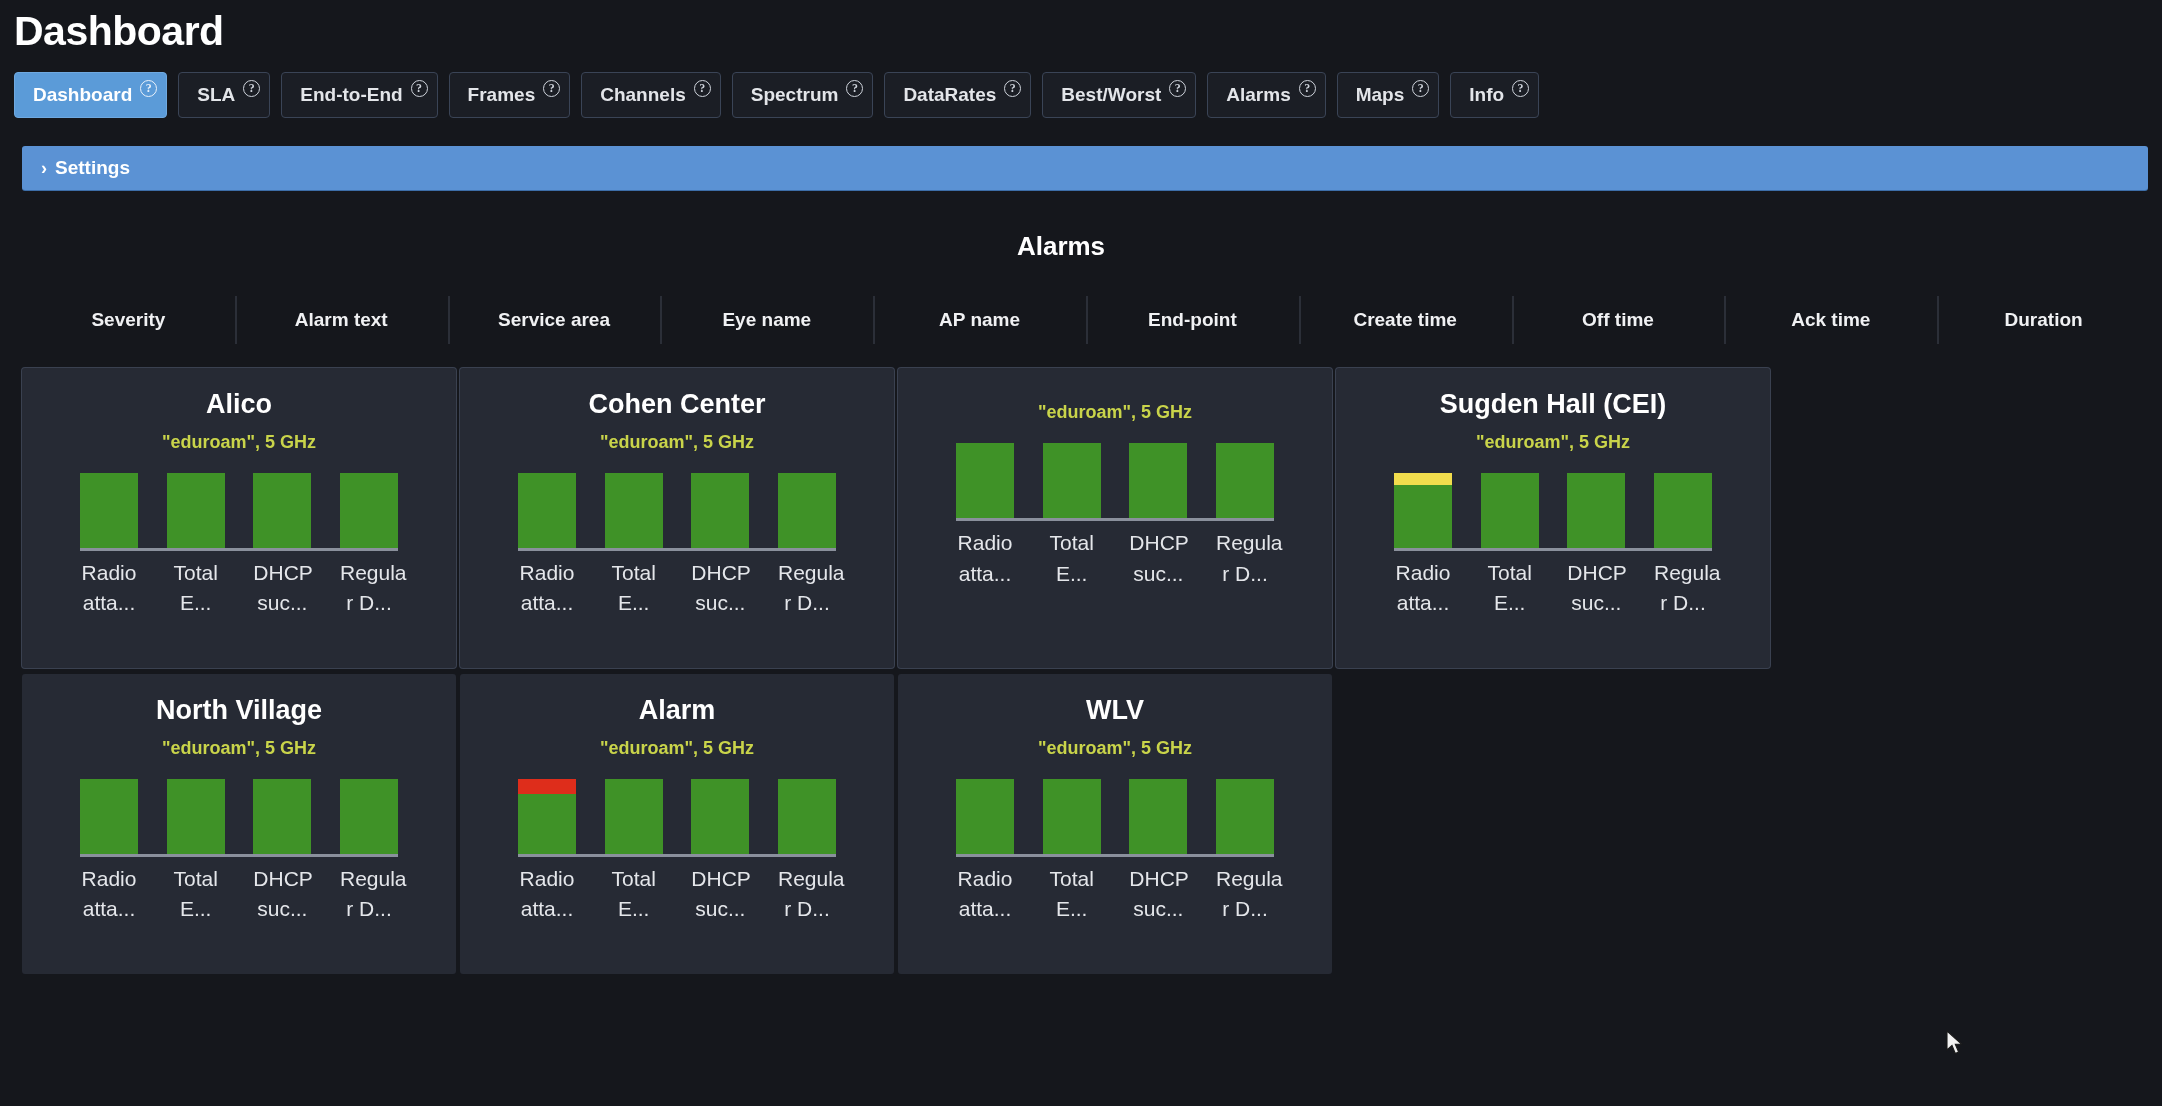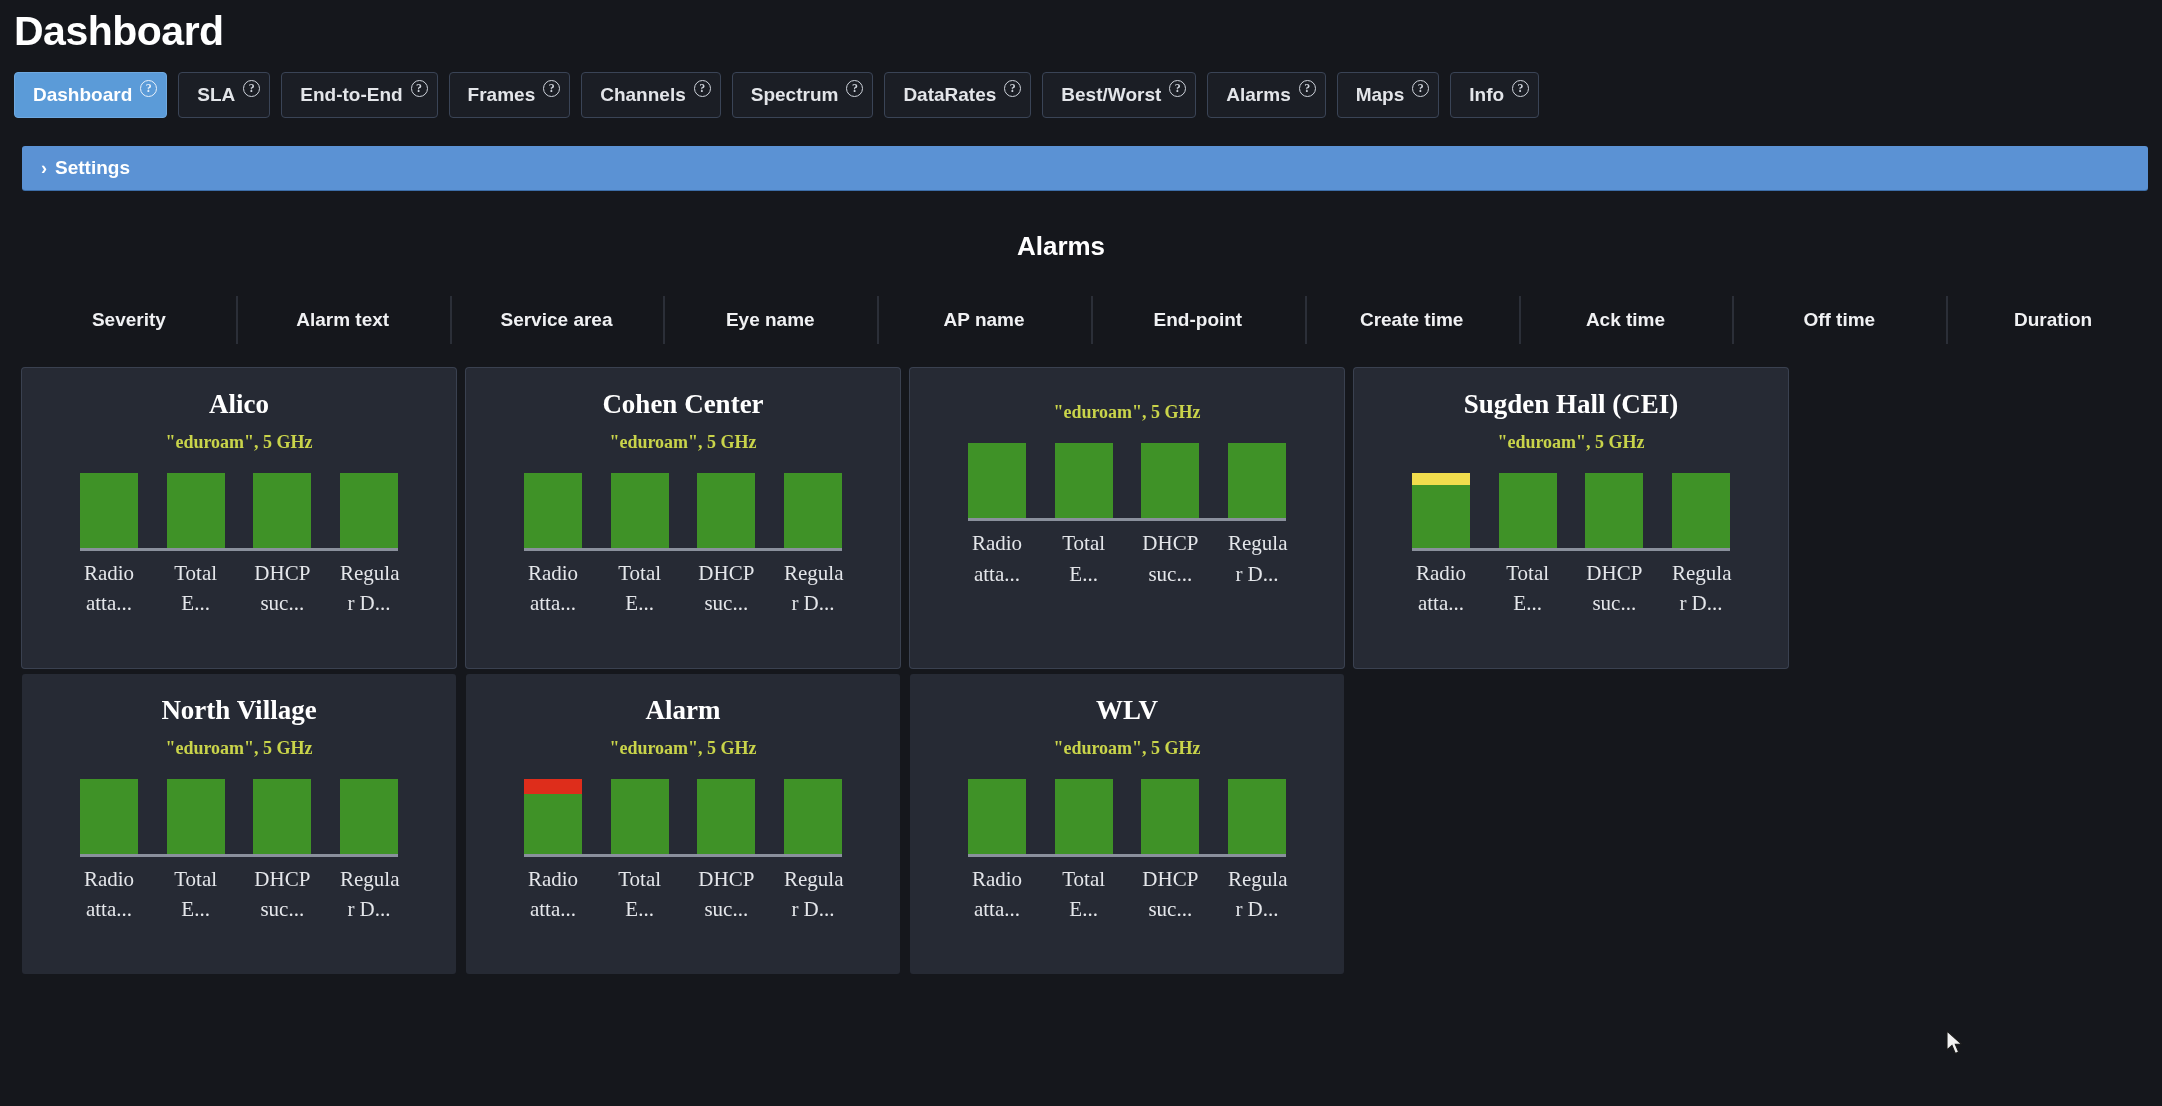--- a/index.html
+++ b/index.html
@@ -108,22 +108,23 @@
     font-size: 26px;
     font-weight: bold;
     color: #ffffff;
     margin-top: 41px;
     margin-left: -40px;
   }
 
   .alarm-header-row {
     display: flex;
     margin-top: 32px;
-    padding: 0 2px 0 22px;
+    padding: 0 12px 0 22px;
     height: 52px;
+    justify-content: center;
   }
 
   .alarm-col {
     flex: 1 1 0;
     display: flex;
     align-items: center;
     justify-content: center;
     font-size: 19px;
     font-weight: bold;
     color: #f0f1f3;
@@ -141,23 +142,22 @@
     background: #2b2f38;
   }
 
   .alarm-col:first-child::before { display: none; }
 
   
   .cards-region { padding: 0 14px 0 22px; margin-top: 22px; }
 
   .card-row {
     display: flex;
-    gap: 10px;
+    gap: 4px;
     margin-bottom: 6px;
-    font-family: Liberation Serif, serif;
   }
 
   .card {
     width: 434px;
     height: 300px;
     background: #262a34;
     border-radius: 3px;
     padding-top: 22px;
     position: relative;
   }
@@ -309,24 +309,24 @@
     <div class="alarm-col">
       <span>AP name</span>
     </div>
     <div class="alarm-col">
       <span>End-point</span>
     </div>
     <div class="alarm-col">
       <span>Create time</span>
     </div>
     <div class="alarm-col">
+      <span>Off time</span>
+    </div>
+    <div class="alarm-col">
       <span>Ack time</span>
-    </div>
-    <div class="alarm-col">
-      <span>Off time</span>
     </div>
     <div class="alarm-col">
       <span>Duration</span>
     </div>
   </div>
 
 <div class="cards-region" id="cards-region">
     <div class="card-row">
       <div class="card hl">
         <div class="card-title">Alico</div>

